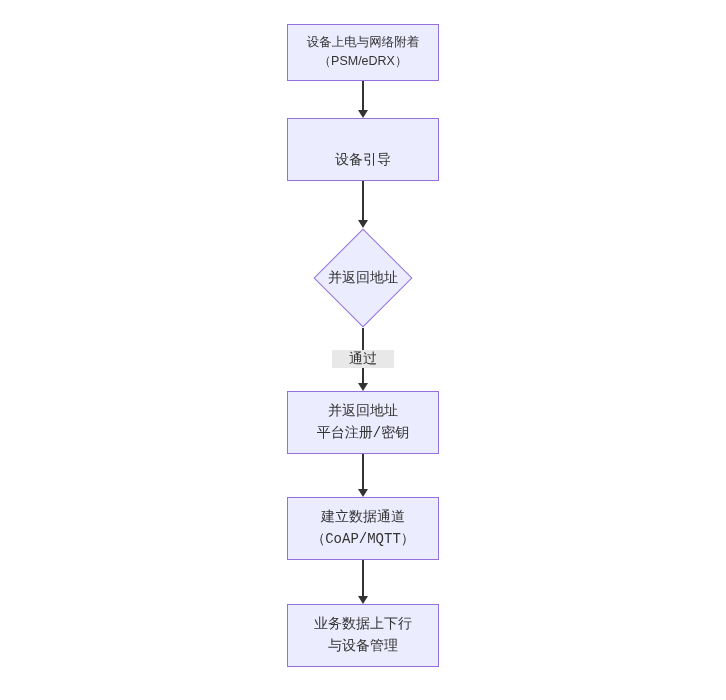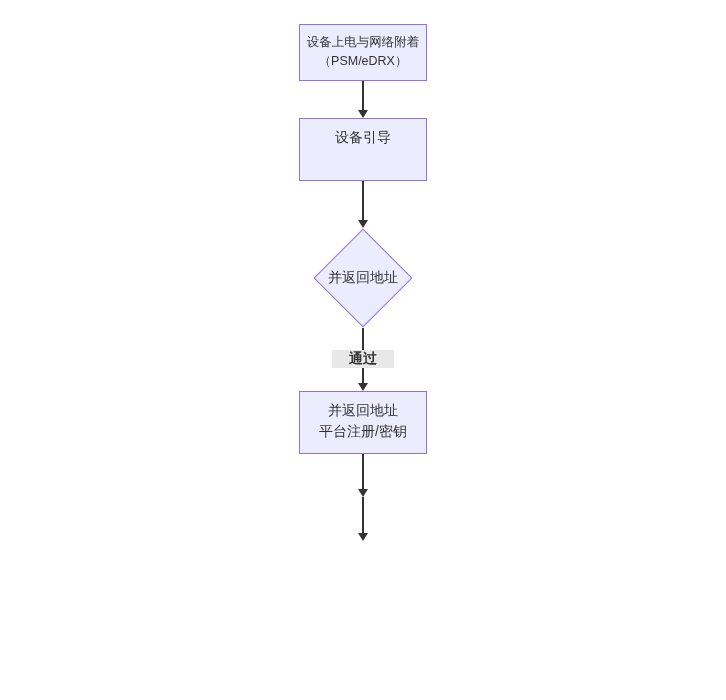--- a/index.html
+++ b/index.html
@@ -17,34 +17,34 @@
   .flowchart {
     width: 726px;
     padding-top: 24px;
     display: flex;
     flex-direction: column;
     align-items: center;
     box-sizing: border-box;
   }
   .node.rect {
     box-sizing: border-box;
-    width: 128px;
+    width: 152px;
     min-height: 52px;
     padding: 8px 6px;
     background: var(--node-fill, #ECECFF);
     border: 1px solid var(--node-border, #9370DB);
     display: flex;
     flex-direction: column;
-    justify-content: flex-start;
+    justify-content: flex-end;
     align-items: center;
     text-align: center;
     font-size: 14px;
     line-height: 1.55;
   }
-  .node.rect.tall { min-height: 63px; }
+  .node.rect.tall { min-height: 63px; font-family: Liberation Mono, monospace; }
   .node-line { white-space: nowrap; }
   .node.rect.small-text { font-size: 12.5px; }
 
   .arrow {
     position: relative;
     width: 24px;
     display: flex;
     flex-direction: column;
     align-items: center;
   }
@@ -63,21 +63,20 @@
   .edge-label {
     position: absolute;
     top: 50%;
     left: 50%;
     transform: translate(-50%, -50%);
     background: var(--label-bg, #e8e8e8);
     padding: 0 17px;
     font-size: 14px;
     white-space: nowrap;
     z-index: 2;
-    font-weight: bold;
   }
 
   .diamond-wrap {
     position: relative;
     width: 100px;
     height: 100px;
   }
   .diamond-shape {
     position: absolute;
     top: 50%;
@@ -137,20 +136,28 @@
   <div class="node rect tall">
     <div class="node-line">并返回地址</div>
     <div class="node-line">平台注册/密钥</div>
   </div>
 
   <div class="arrow" style="height:43px">
     <div class="arrow-line"></div>
     <div class="arrow-head"></div>
   </div>
 
+  <div class="node rect tall">
+    <div class="node-line">建立数据通道</div>
+    <div class="node-line">（CoAP/MQTT）</div>
+  </div>
 
   <div class="arrow" style="height:44px">
     <div class="arrow-line"></div>
     <div class="arrow-head"></div>
   </div>
 
+  <div class="node rect tall">
+    <div class="node-line">业务数据上下行</div>
+    <div class="node-line">与设备管理</div>
+  </div>
 
 </div>
 
 </body></html>

